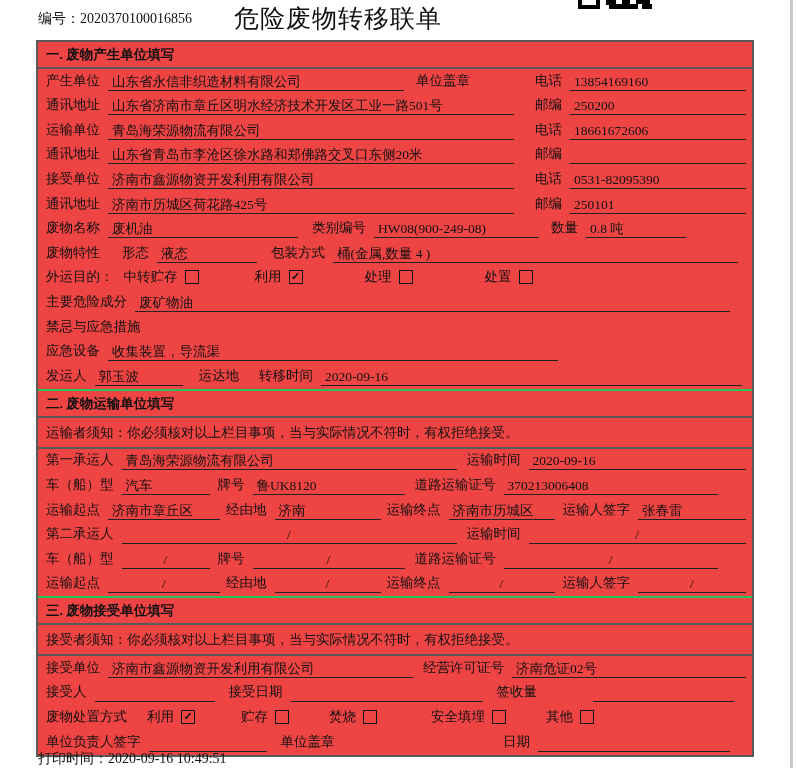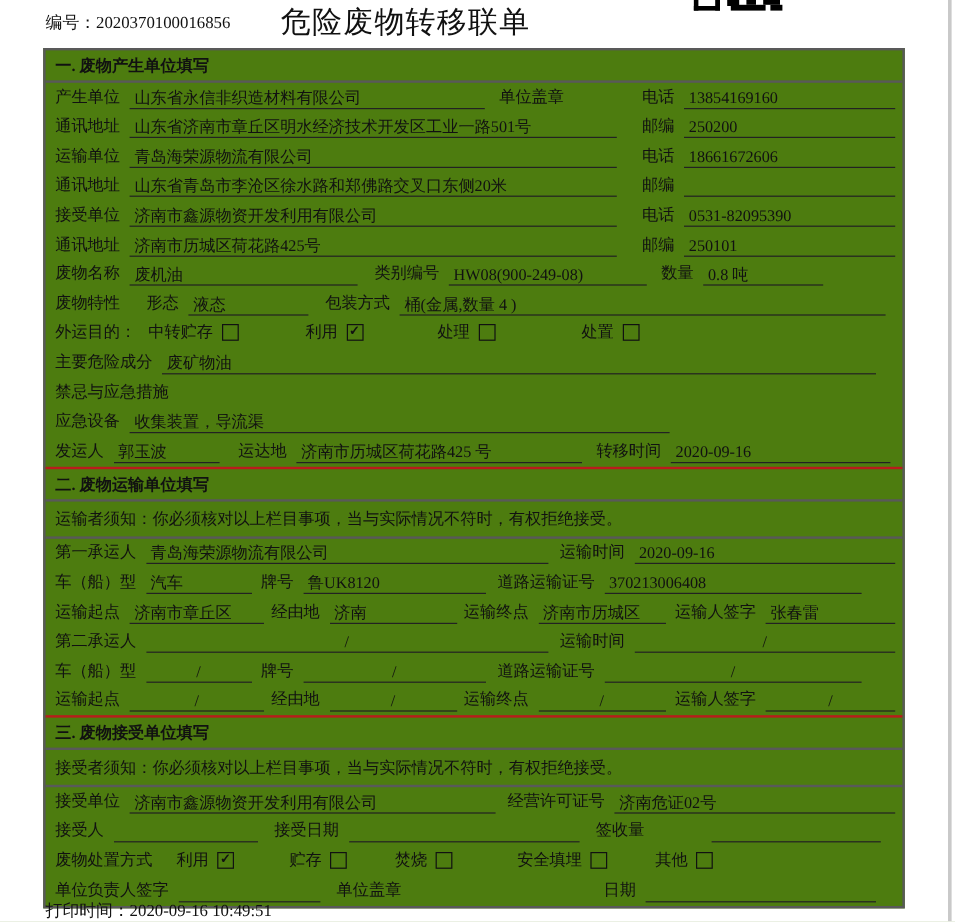--- a/index.html
+++ b/index.html
@@ -11,23 +11,23 @@
   .qr{position:absolute;left:578px;top:0;width:76px;height:9px;overflow:hidden;}
   .qr div{position:absolute;background:#000;}
   .qr .q1{left:0;top:0;width:22px;height:9px;background:transparent;
           border-left:4px solid #000;border-right:4px solid #000;border-bottom:4px solid #000;box-sizing:border-box;}
   .qr .q2{left:28px;top:0;width:10px;height:5px;}
   .qr .q3{left:31px;top:4px;width:29px;height:5px;}
   .qr .q4{left:44px;top:0;width:8px;height:4px;}
   .qr .q5{left:58px;top:0;width:14px;height:4px;}
   .qr .q6{left:64px;top:4px;width:10px;height:5px;}
   .edge{position:absolute;left:790px;top:0;width:3px;height:768px;background:#c9c9c9;}
-  .box{position:absolute;left:36px;top:40px;width:718px;border:2px solid #595959;background:#4d7c0f;box-sizing:border-box;}
+  .box{position:absolute;left:36px;top:40px;width:718px;border:2px solid #595959;background:#ef4444;box-sizing:border-box;}
   .sec-h{font-weight:bold;font-size:13.5px;padding:4px 0 3px 8px;border-bottom:2px solid #595959;}
-  .sec-h.t{border-top:2px solid #b91c1c;}
+  .sec-h.t{border-top:2px solid #22c55e;}
   .notice{font-size:13.5px;padding:6px 0 5px 8px;border-bottom:2px solid #595959;white-space:nowrap;}
   .row{display:flex;align-items:flex-end;height:24.6px;box-sizing:border-box;
        padding:0 6px 3px 8px;font-size:13.5px;white-space:nowrap;}
   .lab{margin-right:8px;padding-bottom:1px;}
   .u{border-bottom:1px solid #222;height:19px;line-height:19px;padding:0 4px;box-sizing:border-box;overflow:hidden;}
   .uf{flex:1;}
   .ctr{text-align:center;}
   .sp{flex:1;}
   .opt{display:flex;align-items:center;padding-bottom:1px;}
   .cb{display:inline-block;width:12px;height:12px;border:1.5px solid #111;margin-left:7px;
@@ -156,21 +156,20 @@
 
     <div class="row">
       <span class="lab">应急设备</span>
       <span class="u" style="width:450px">收集装置，导流渠</span>
     </div>
 
     <div class="row">
       <span class="lab">发运人</span>
       <span class="u" style="width:88px">郭玉波</span>
       <span class="lab" style="margin-left:16px">运达地</span>
-      <span class="u" style="width:238px">济南市历城区荷花路425 号</span>
       <span class="lab" style="margin-left:12px">转移时间</span>
       <span class="u uf" style="margin-right:4px">2020-09-16</span>
     </div>
 
     <div class="sec-h t">二. 废物运输单位填写</div>
     <div class="notice">运输者须知：你必须核对以上栏目事项，当与实际情况不符时，有权拒绝接受。</div>
 
     <div class="row">
       <span class="lab">第一承运人</span>
       <span class="u" style="width:335px">青岛海荣源物流有限公司</span>

